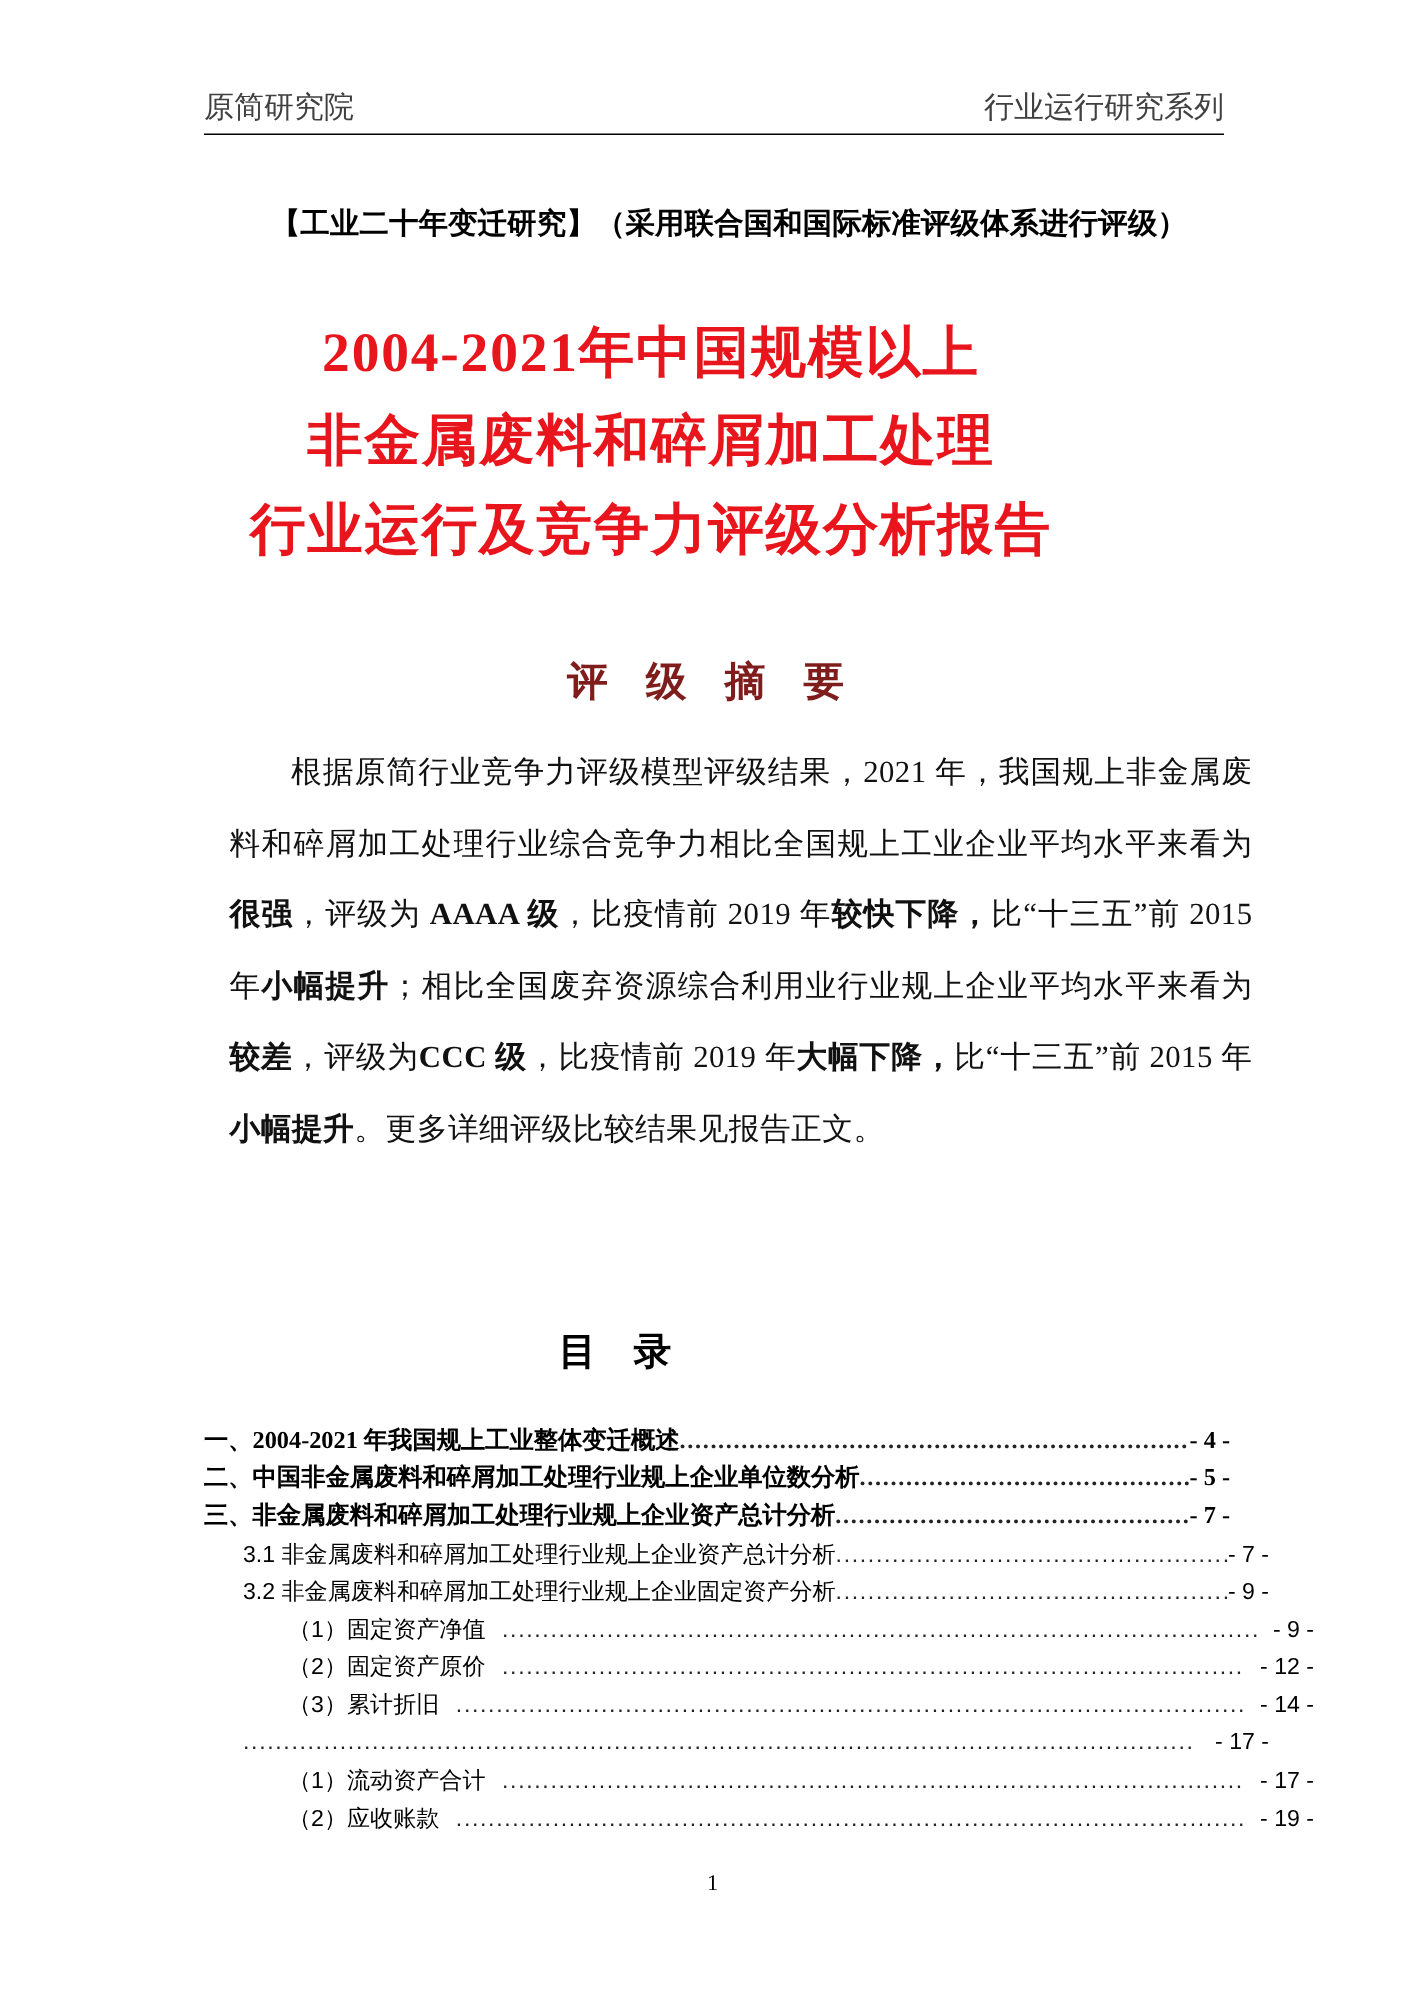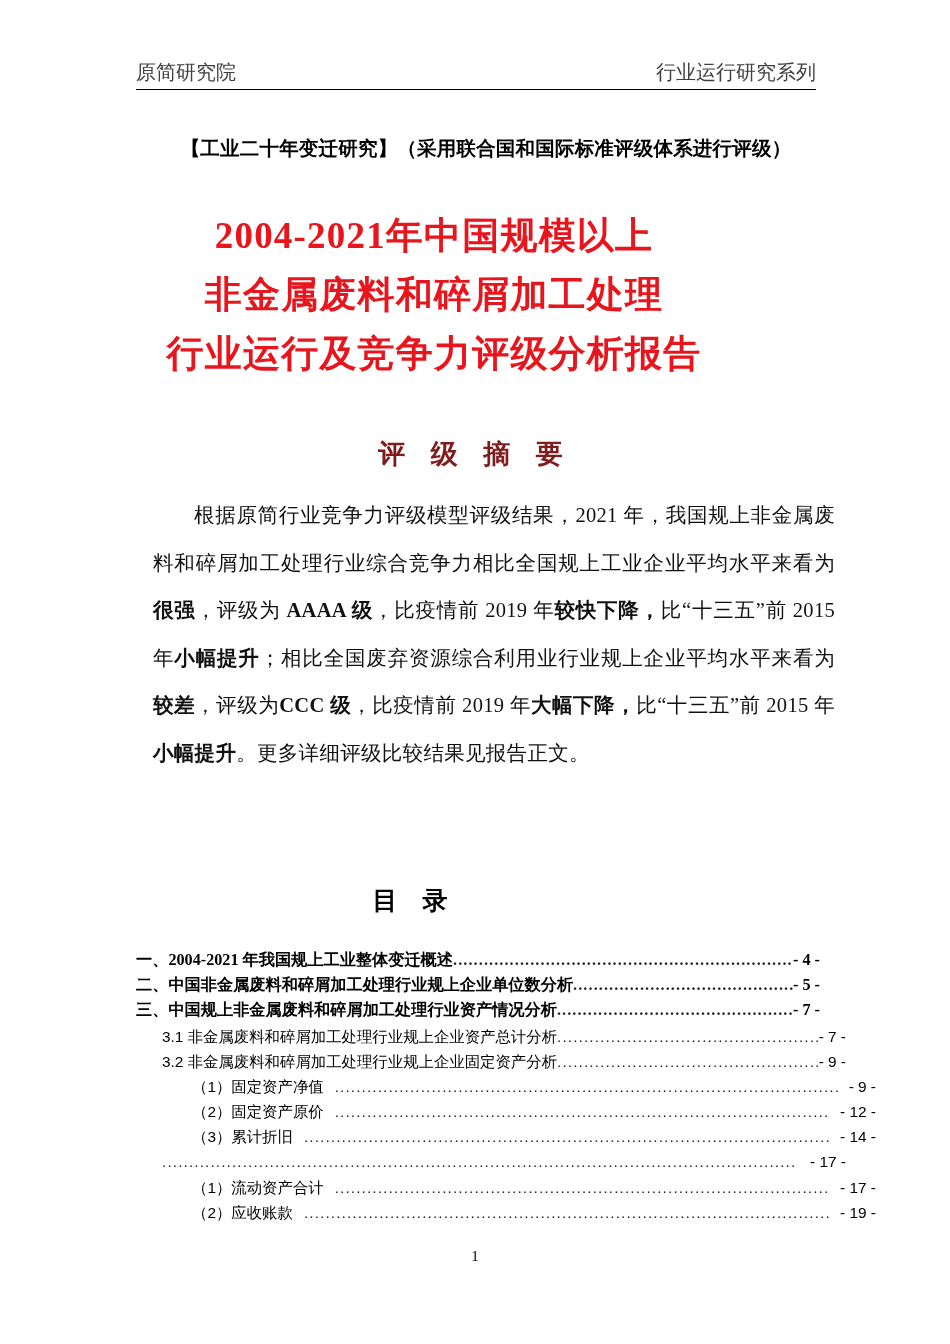--- a/index.html
+++ b/index.html
@@ -212,21 +212,21 @@
         <span class="tx">一、2004-2021 年我国规上工业整体变迁概述</span>
         <span class="leader"></span>
         <span class="pg">- 4 -</span>
       </div>
       <div class="toc-row lvl1">
         <span class="tx">二、中国非金属废料和碎屑加工处理行业规上企业单位数分析</span>
         <span class="leader"></span>
         <span class="pg">- 5 -</span>
       </div>
       <div class="toc-row lvl1">
-        <span class="tx">三、中国规上非金属废料和碎屑加工处理行业资产情况分析</span>
+        <span class="tx">三、非金属废料和碎屑加工处理行业规上企业资产总计分析</span>
         <span class="leader"></span>
         <span class="pg">- 7 -</span>
       </div>
       <div class="toc-row lvl2">
         <span class="tx">3.1 非金属废料和碎屑加工处理行业规上企业资产总计分析</span>
         <span class="leader"></span>
         <span class="pg">- 7 -</span>
       </div>
       <div class="toc-row lvl2">
         <span class="tx">3.2 非金属废料和碎屑加工处理行业规上企业固定资产分析</span>

